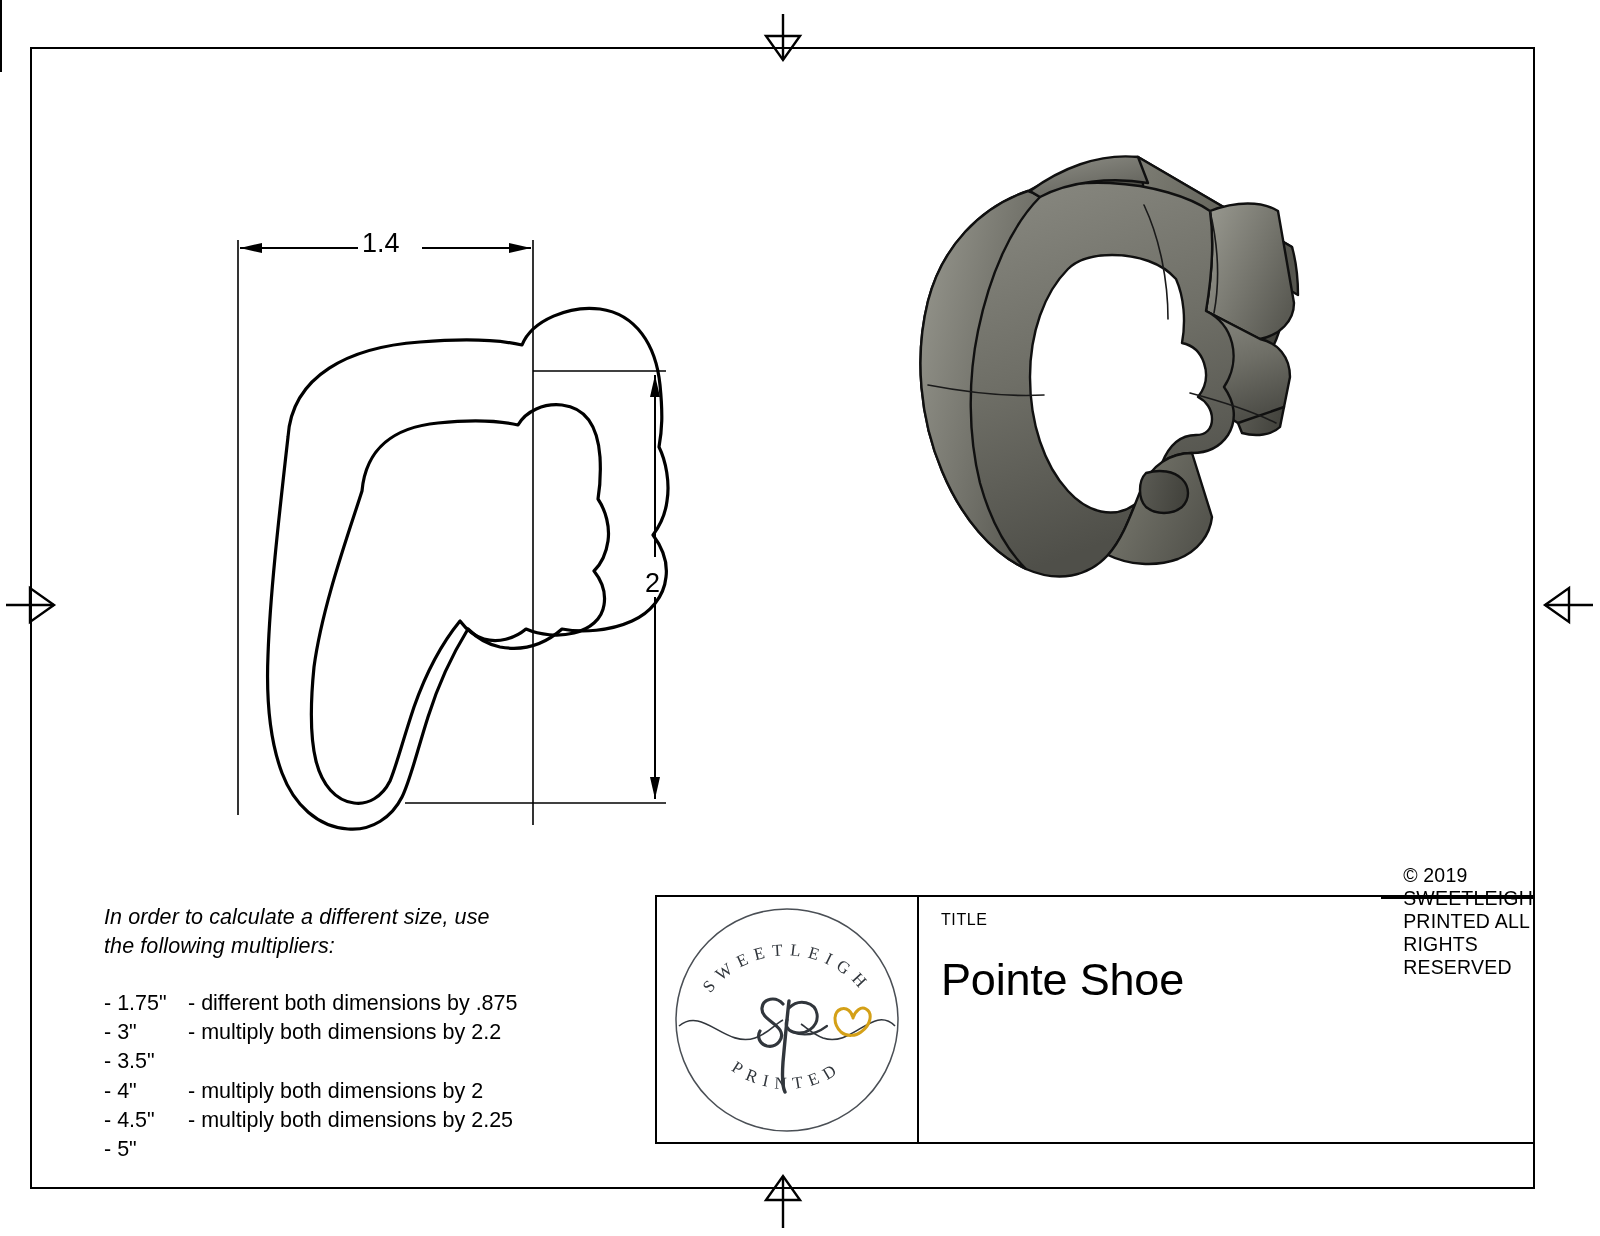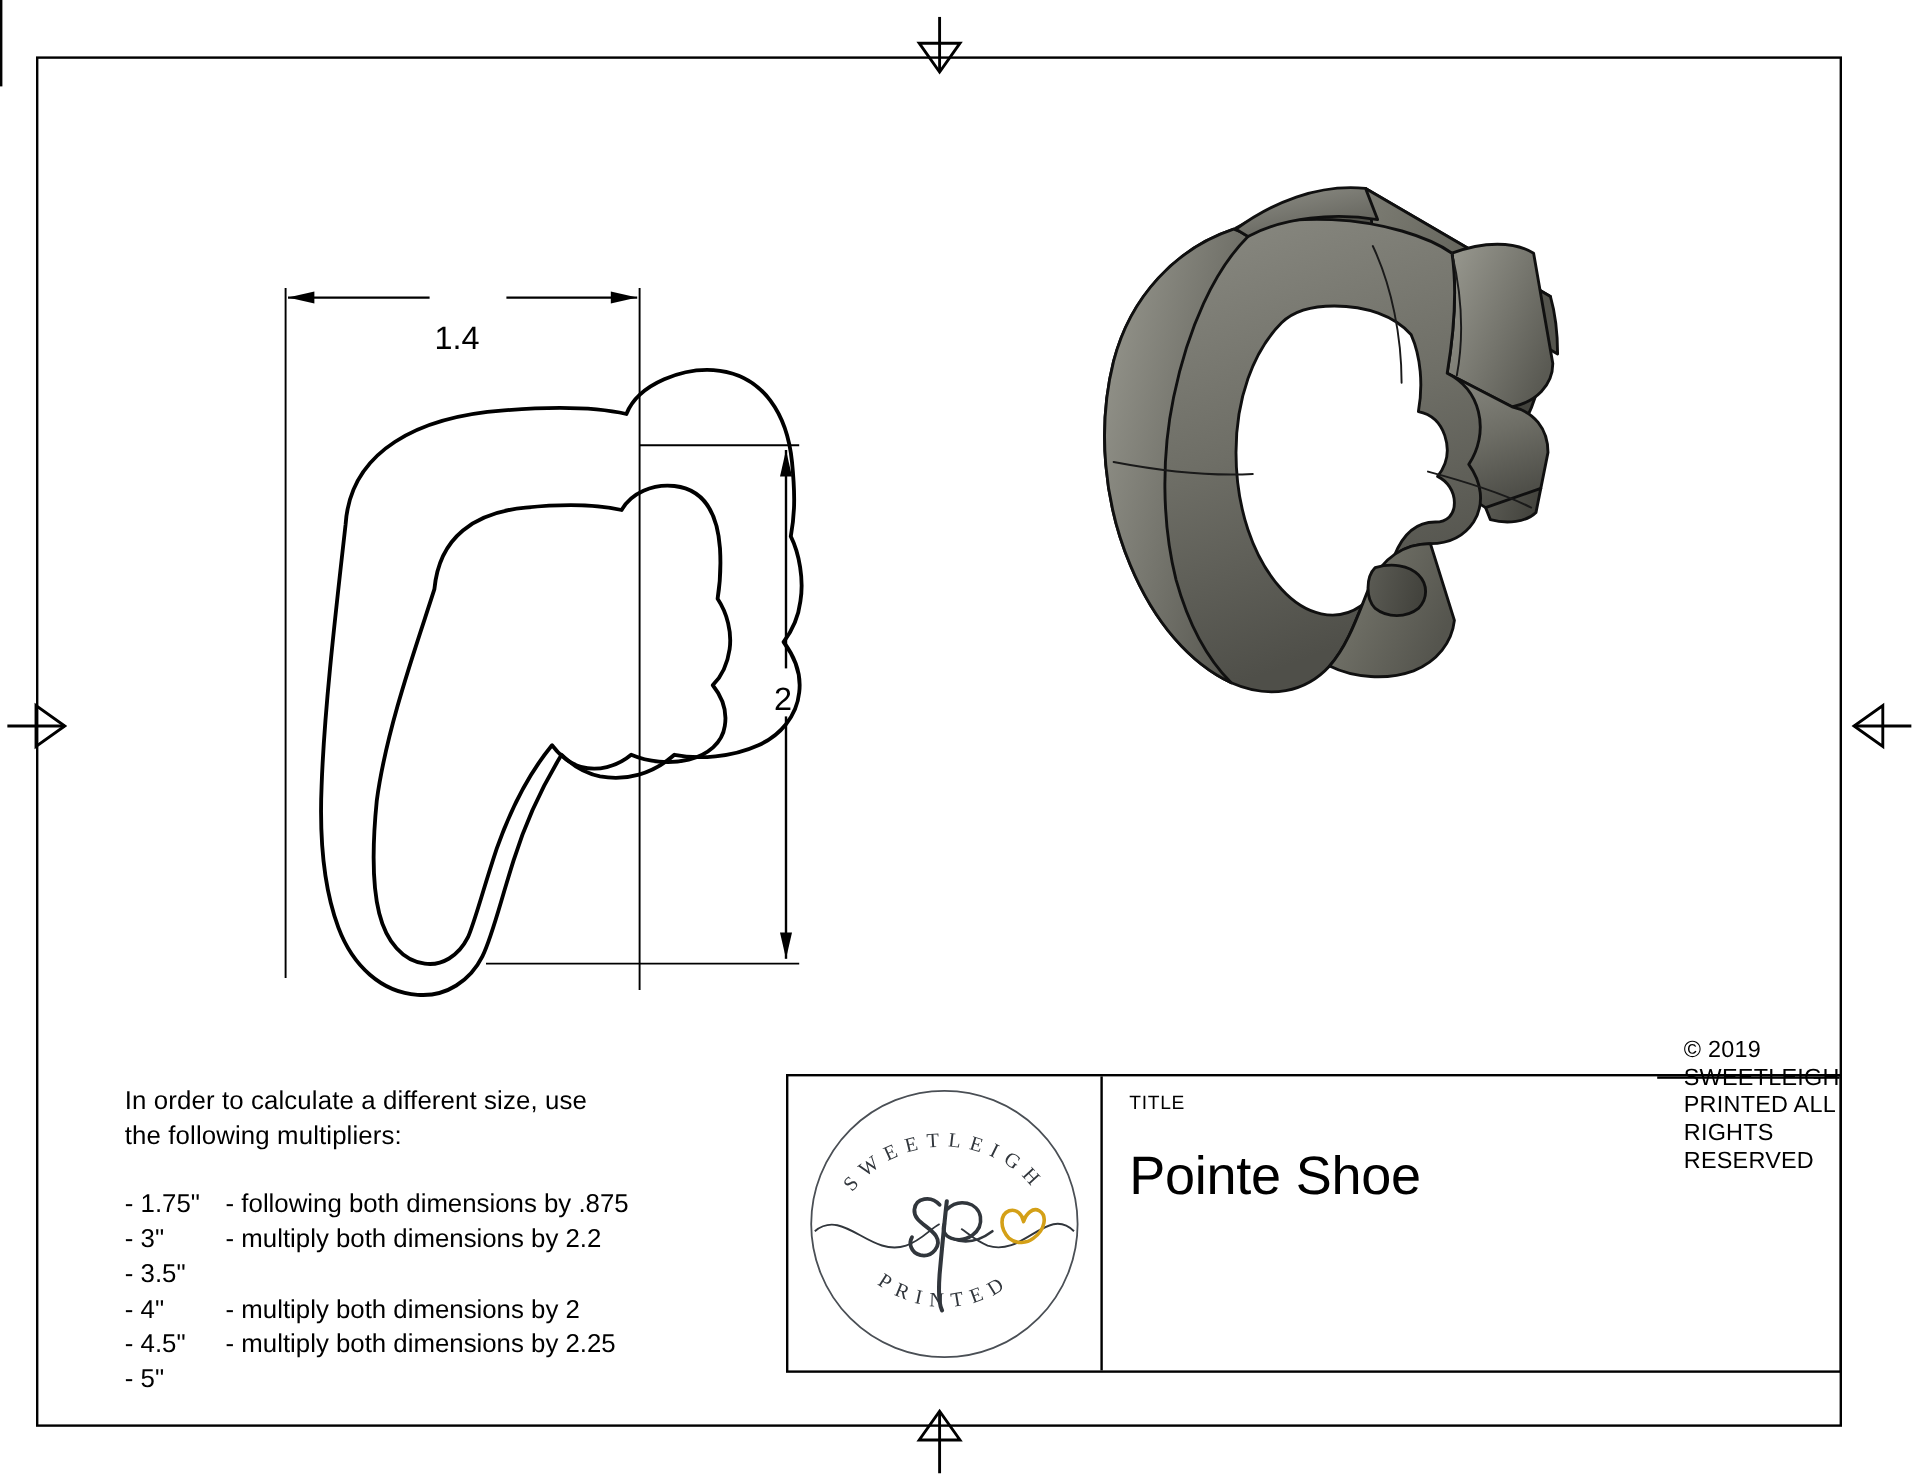--- a/index.html
+++ b/index.html
@@ -66,20 +66,21 @@
     position: absolute;
     left: 104px;
     top: 903px;
     width: 530px;
   }
   #notes-intro {
     font-size: 21.5px;
     line-height: 29px;
     letter-spacing: 0.1px;
     white-space: pre-line;
+    font-style: italic;
   }
   #multiplier-list {
     margin-top: 28px;
   }
   .mult-row {
     display: flex;
     font-size: 21.5px;
     line-height: 29.2px;
     white-space: pre;
   }
@@ -181,21 +182,21 @@
     <line x1="222" y1="23" x2="331" y2="23" stroke="#000" stroke-width="2"></line>
     <polygon points="40,23 62,18 62,28" fill="#000"></polygon>
     <polygon points="331,23 309,18 309,28" fill="#000"></polygon>
 
     <line x1="455" y1="150" x2="455" y2="332" stroke="#000" stroke-width="2"></line>
     <line x1="455" y1="372" x2="455" y2="574" stroke="#000" stroke-width="2"></line>
     <polygon points="455,150 450,172 460,172" fill="#000"></polygon>
     <polygon points="455,574 450,552 460,552" fill="#000"></polygon>
   </svg>
 
-  <div style="position:absolute; left:362px; top:228px; font-size:27px;margin-top:39px;">1.4</div>
+  <div style="position:absolute; left:362px; top:228px; font-size:27px;">1.4</div>
 
   <div style="position:absolute; left:645px; top:568px; font-size:27px;">2</div>
 
   <div id="outline-view">
     <svg width="520" height="620" viewBox="0 0 520 620">
       <g fill="none" stroke="#000" stroke-width="3.2" stroke-linecap="round" stroke-linejoin="round">
 
         <path d="
           M 118 212
           C 122 150, 180 122, 250 117
@@ -395,21 +396,21 @@
     </svg>
   </div>
 
   <div id="notes-block">
     <div id="notes-intro">In order to calculate a different size, use
 the following multipliers:</div>
     <div id="multiplier-list">
 
       <div class="mult-row">
         <span class="mult-size">- 1.75"</span>
-        <span class="mult-text">- following both dimensions by .875</span>
+        <span class="mult-text">- different both dimensions by .875</span>
       </div>
 
       <div class="mult-row">
         <span class="mult-size">- 3"</span>
         <span class="mult-text">- multiply both dimensions by 2.2</span>
       </div>
 
       <div class="mult-row">
         <span class="mult-size">- 3.5"</span>
       </div>

